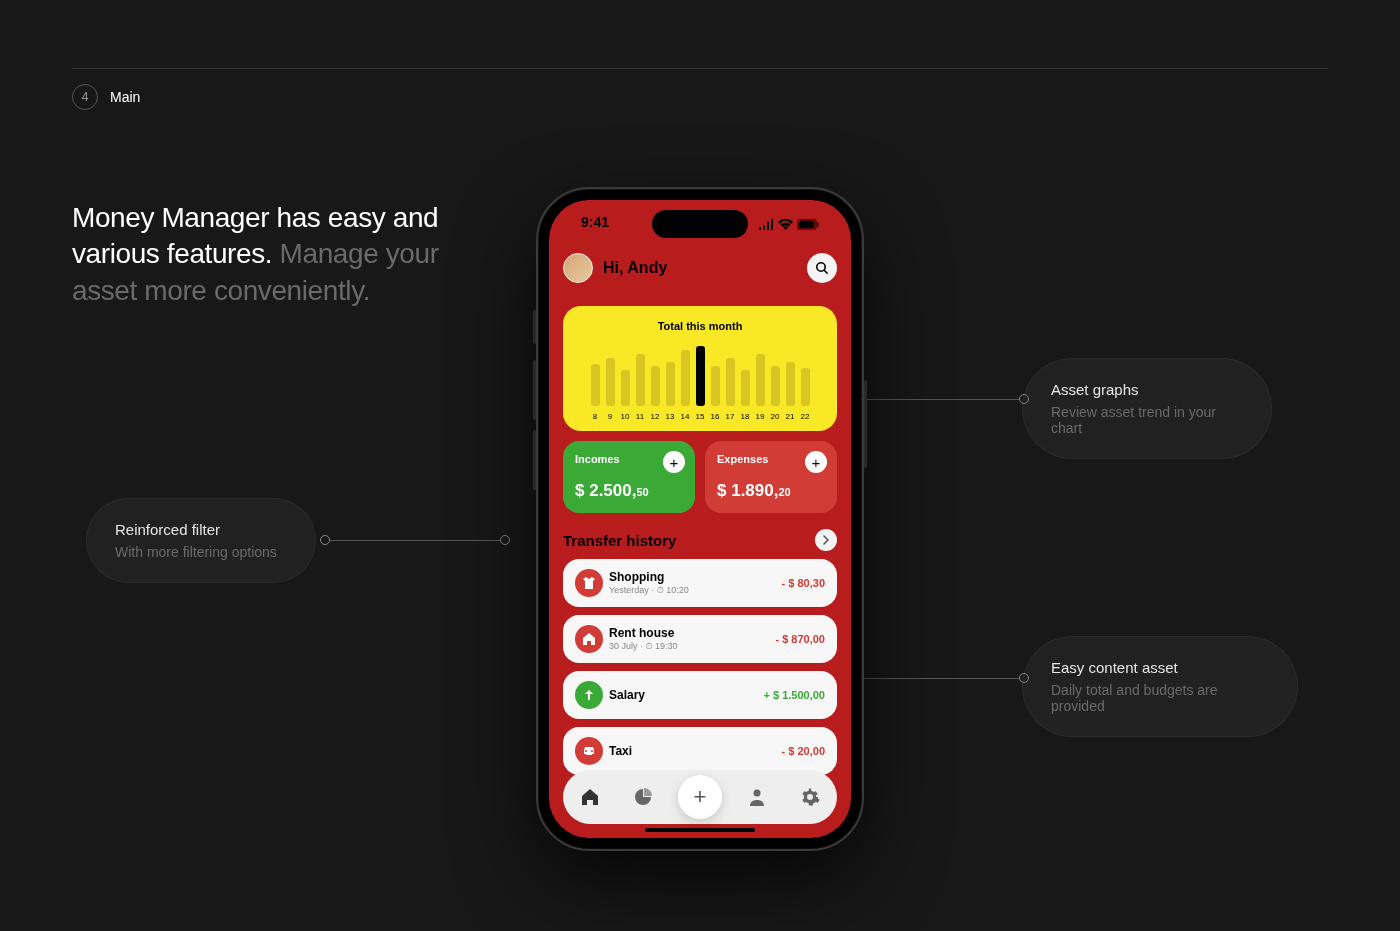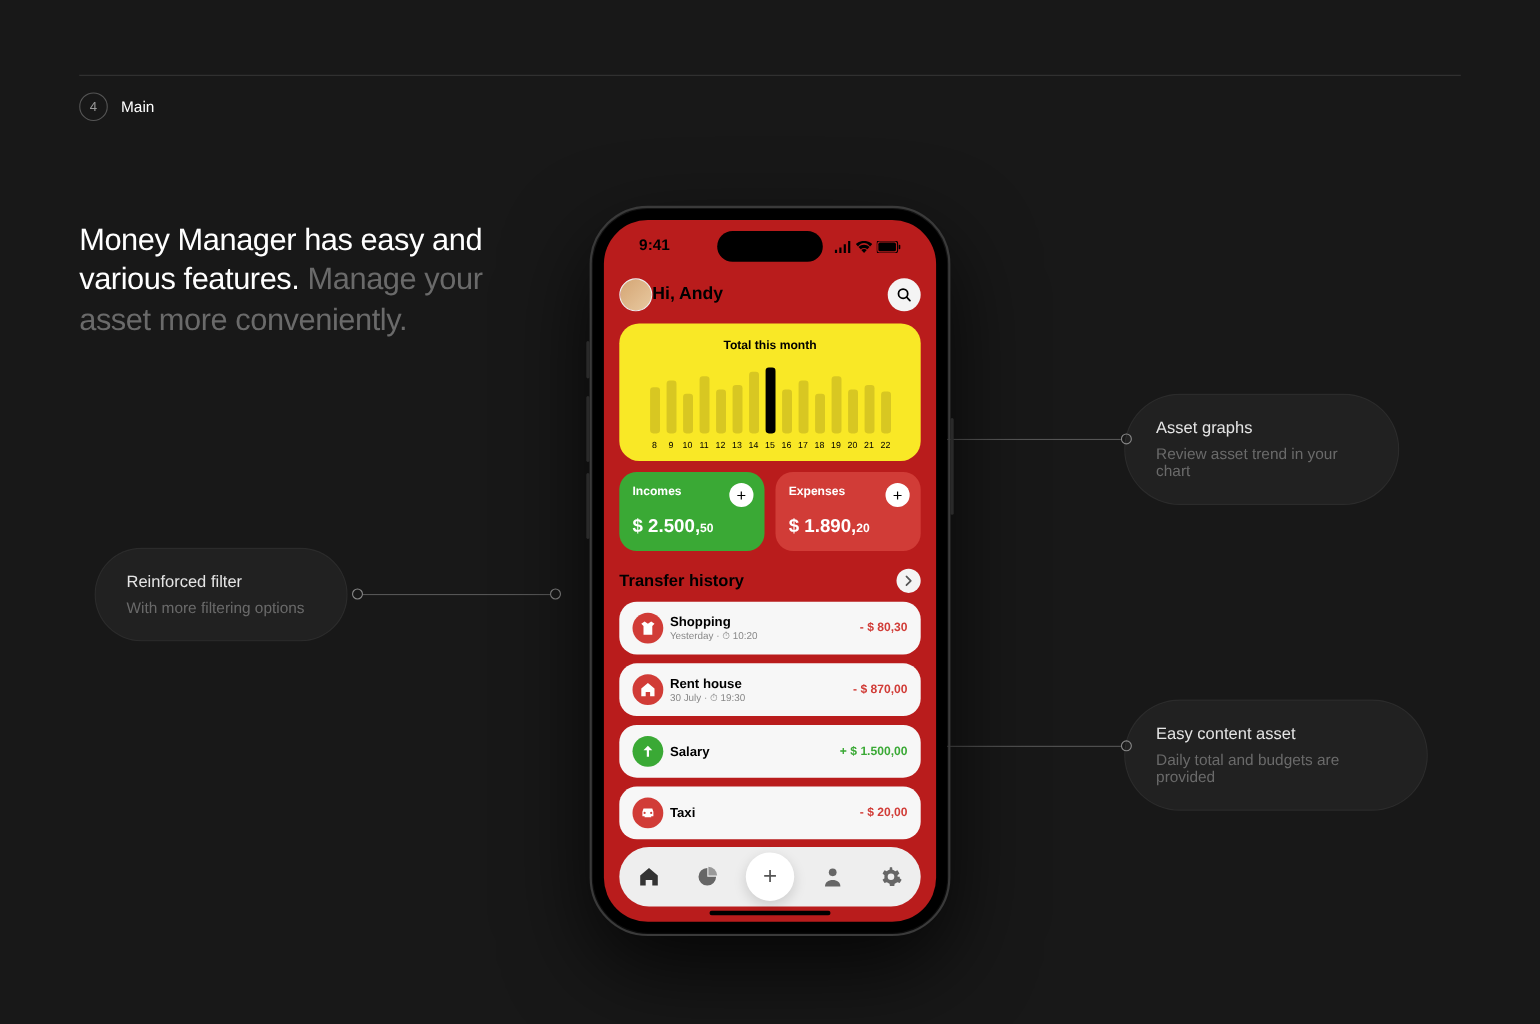--- a/index.html
+++ b/index.html
@@ -23,25 +23,25 @@
 .phone-buttons-l{position:absolute;left:-6px;top:120px;width:3px;height:34px;background:#2a2a2a;border-radius:2px}
 .phone-buttons-l2{position:absolute;left:-6px;top:170px;width:3px;height:60px;background:#2a2a2a;border-radius:2px}
 .phone-buttons-l3{position:absolute;left:-6px;top:240px;width:3px;height:60px;background:#2a2a2a;border-radius:2px}
 .phone-buttons-r{position:absolute;right:-6px;top:190px;width:3px;height:88px;background:#2a2a2a;border-radius:2px}
 .screen{width:100%;height:100%;background:#b91c1c;border-radius:40px;position:relative;overflow:hidden}
 .island{position:absolute;top:10px;left:50%;transform:translateX(-50%);width:96px;height:28px;background:#000;border-radius:20px;z-index:5}
 .status{position:absolute;top:14px;left:0;right:0;height:20px;display:flex;justify-content:space-between;padding:0 32px;font-size:14px;font-weight:600}
 .status-right{display:flex;gap:4px;align-items:center}
 .app{position:absolute;top:46px;left:0;right:0;bottom:0;padding:0 14px;overflow:hidden}
 .greet{display:flex;align-items:center;justify-content:space-between;height:44px}
-.greet-left{display:flex;align-items:center;gap:0}
+.greet-left{display:flex;align-items:center;gap:10px}
 .avatar{width:30px;height:30px;border-radius:50%;background:linear-gradient(135deg,#d4a574,#e8c9a0);border:1px solid #eee}
 .greet-name{font-size:16px;font-weight:600}
 .search{width:30px;height:30px;border-radius:50%;background:#f4f4f4;display:flex;align-items:center;justify-content:center}
-.card-y{background:#f9e826;border-radius:18px;padding:14px 14px 10px;margin-top:4px}
+.card-y{background:#f9e826;border-radius:18px;padding:14px 14px 10px;margin-top:16px}
 .card-y-title{text-align:center;font-size:11px;font-weight:600}
 .card-y-amount{text-align:center;font-size:30px;font-weight:700;margin-top:2px}
 .card-y-amount .cur{font-size:14px;vertical-align:8px;font-weight:700}
 .card-y-amount .cents{font-size:18px}
 .bars{display:flex;align-items:flex-end;gap:6px;height:64px;margin-top:10px;justify-content:center}
 .bar{width:9px;background:#d8c722;border-radius:3px}
 .bar.active{background:#000}
 .bar-labels{display:flex;gap:6px;justify-content:center;margin-top:6px}
 .bar-labels span{width:9px;text-align:center;font-size:8px}
 .cards-2{display:flex;gap:10px;margin-top:10px}

